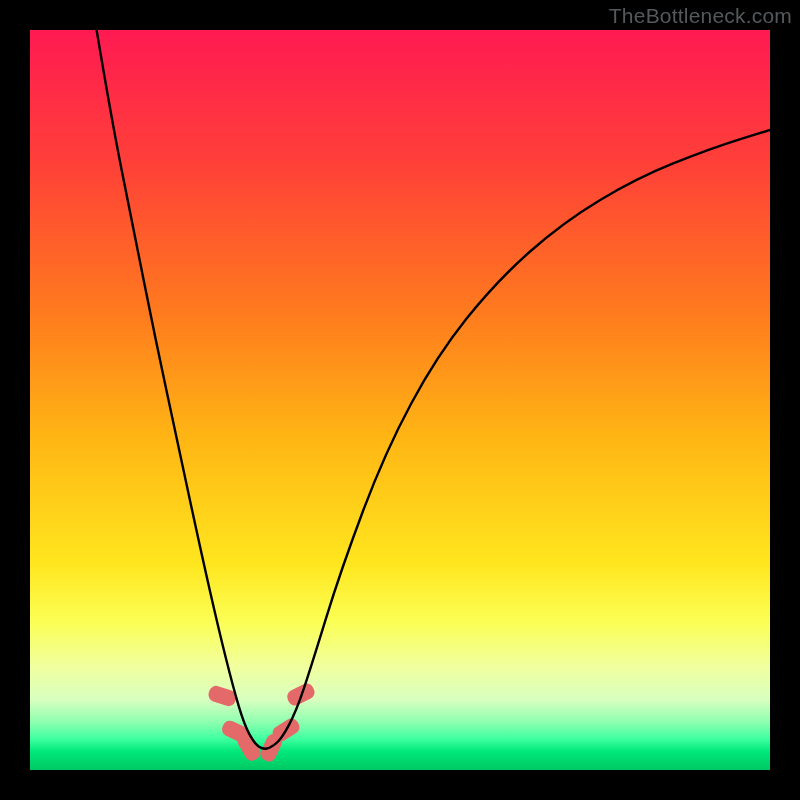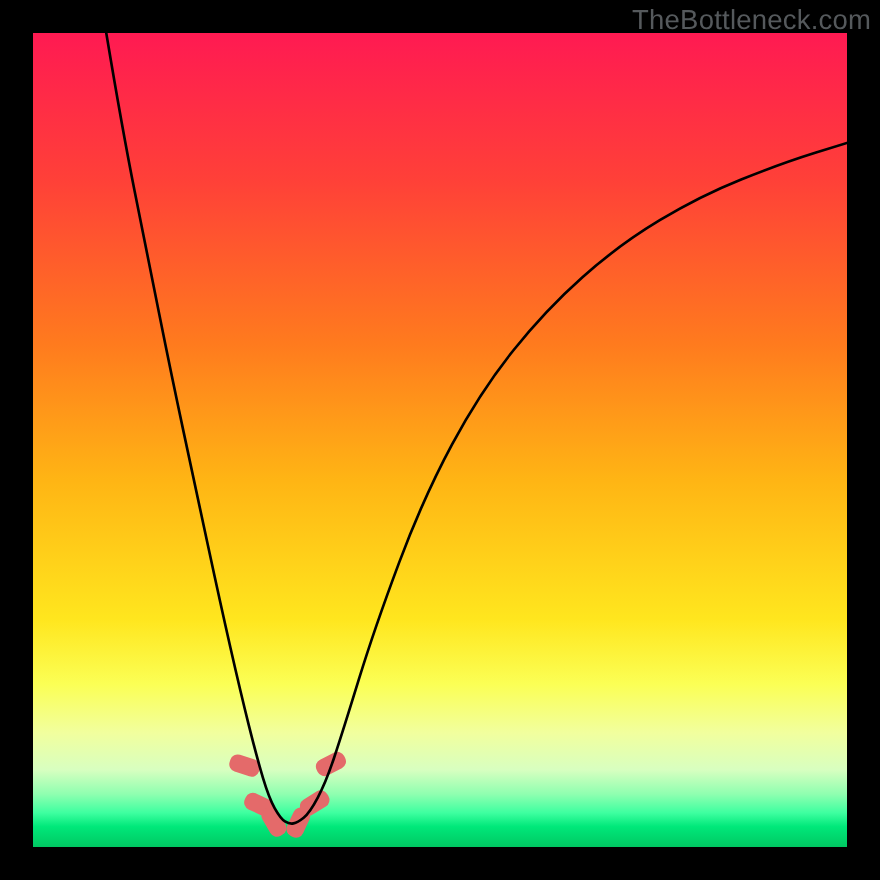--- a/index.html
+++ b/index.html
@@ -24,21 +24,21 @@
     left: 0;
     top: 0;
     width: 740px;
     height: 740px;
   }
   .watermark {
     position: absolute;
     top: 4px;
     right: 8px;
     color: #55595c;
-    font-size: 25px;
+    font-size: 21px;
     font-weight: 500;
     letter-spacing: 0.2px;
     user-select: none;
   }
   svg { display: block; }
 </style>
 </head>
 <body>
 
 <div class="frame">

